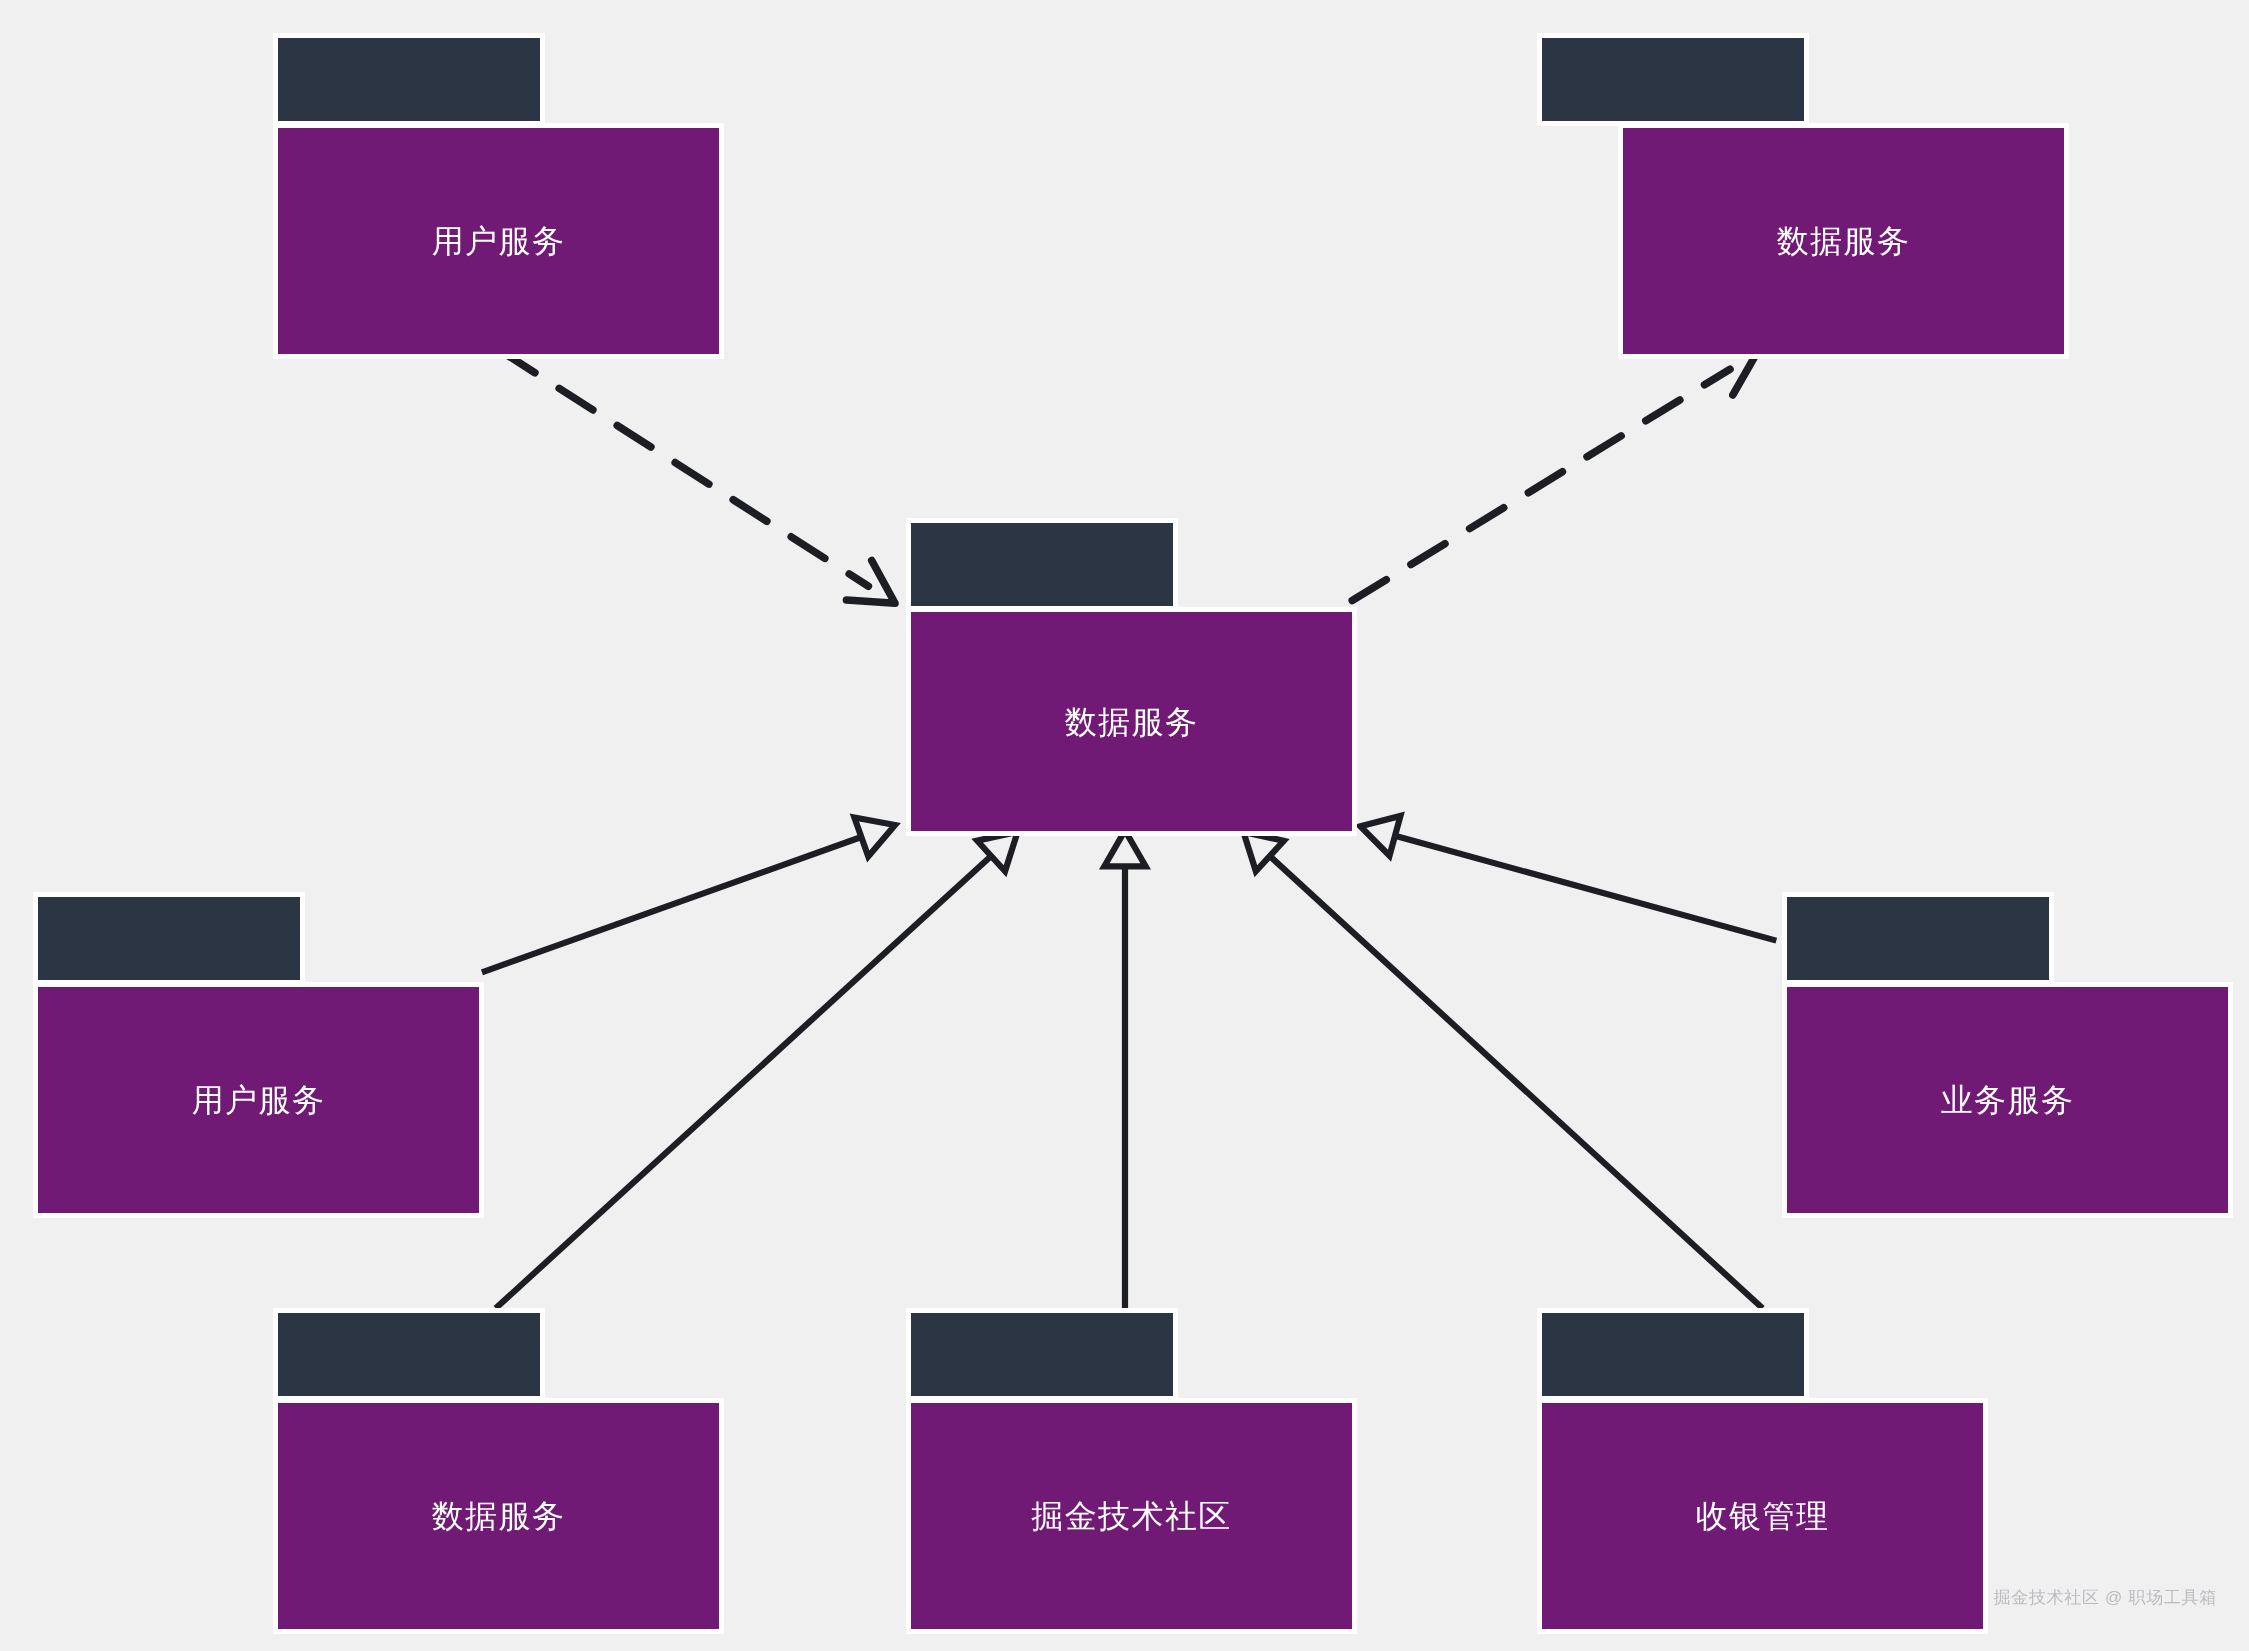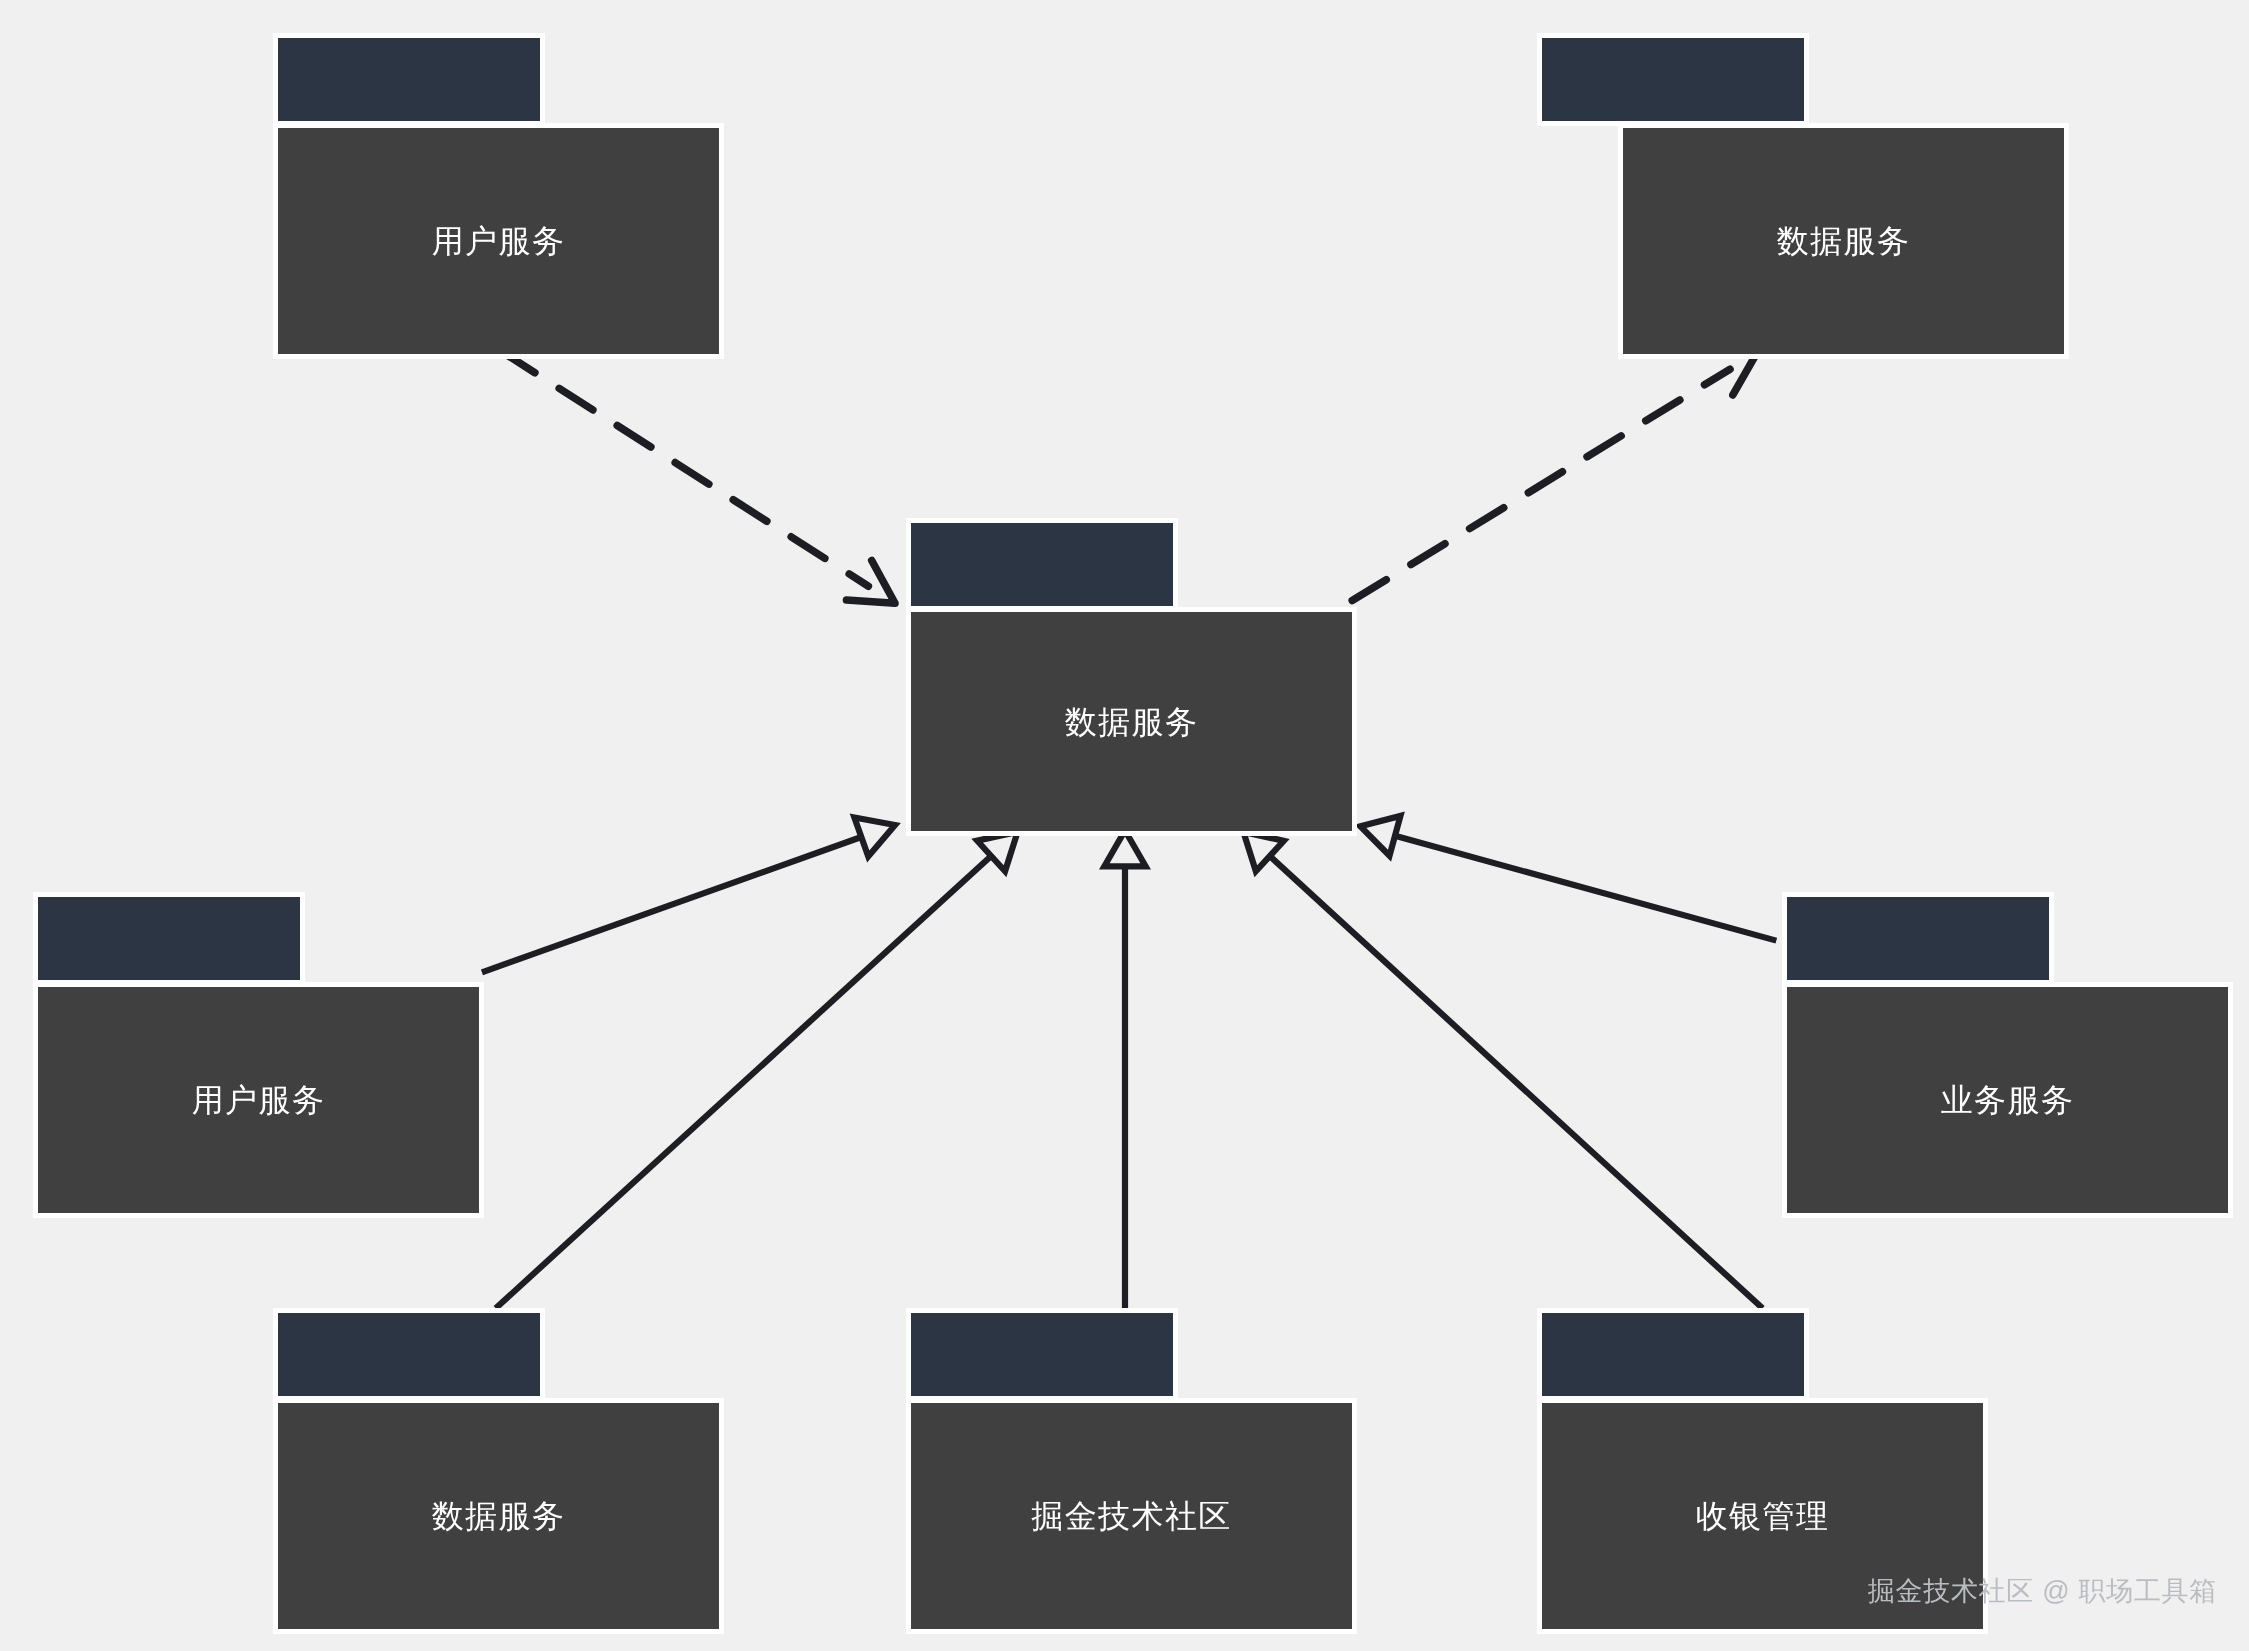--- a/index.html
+++ b/index.html
@@ -30,41 +30,41 @@
   }
   .pkg-tab {
     position: absolute;
     left: 0; top: 0;
     background: #2B3544;
     border: 5.5px solid #FFFFFF;
     box-sizing: content-box;
   }
   .pkg-body {
     position: absolute;
-    background: #404040;
+    background: #701a75;
     border: 5.5px solid #FFFFFF;
     box-sizing: content-box;
     display: flex;
     align-items: center;
     justify-content: center;
   }
   .pkg-label {
     color: #FFFFFF;
     font-size: 32px;
     letter-spacing: 1.4px;
     line-height: 1;
     white-space: nowrap;
     user-select: none;
   }
   #watermark {
     position: absolute;
     right: 33px;
     bottom: 43px;
     color: #B9BDC2;
-    font-size: 27px;
+    font-size: 17px;
     letter-spacing: 0.7px;
     white-space: nowrap;
     z-index: 5;
   }
 </style>
 </head>
 <body>
 
 <div id="canvas">
 

